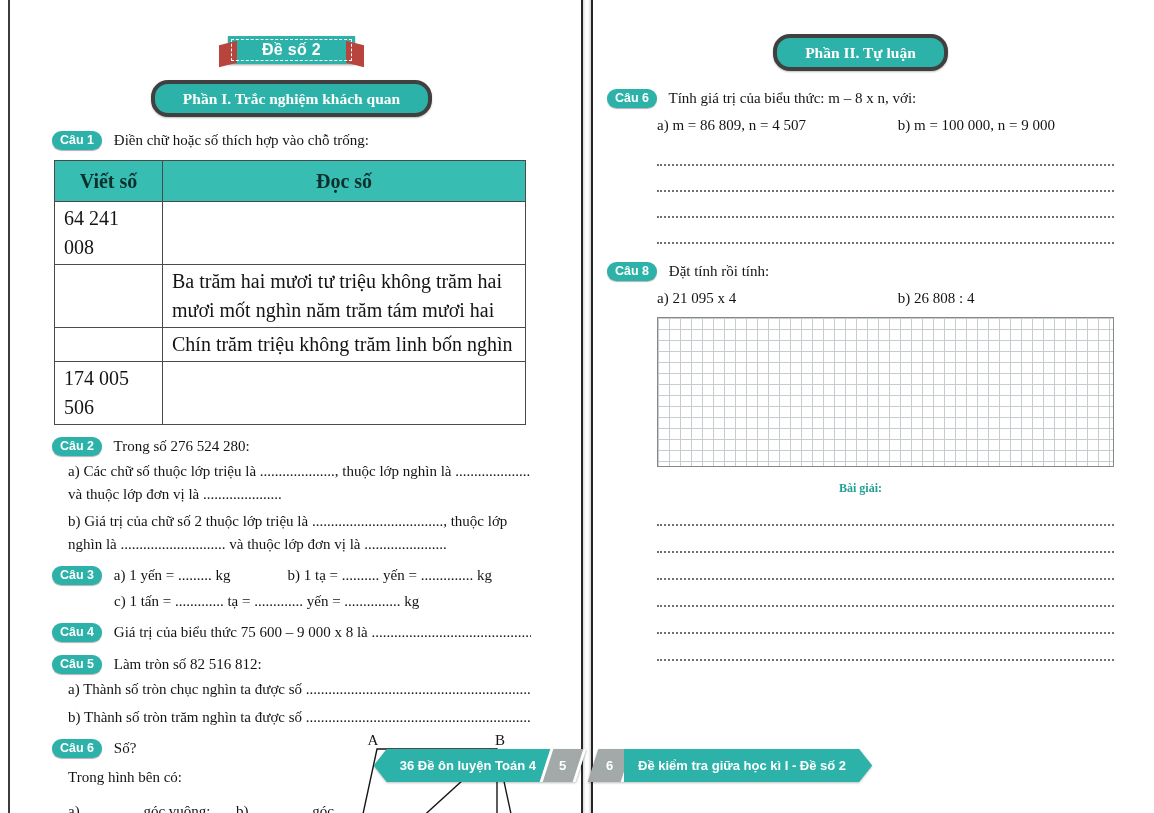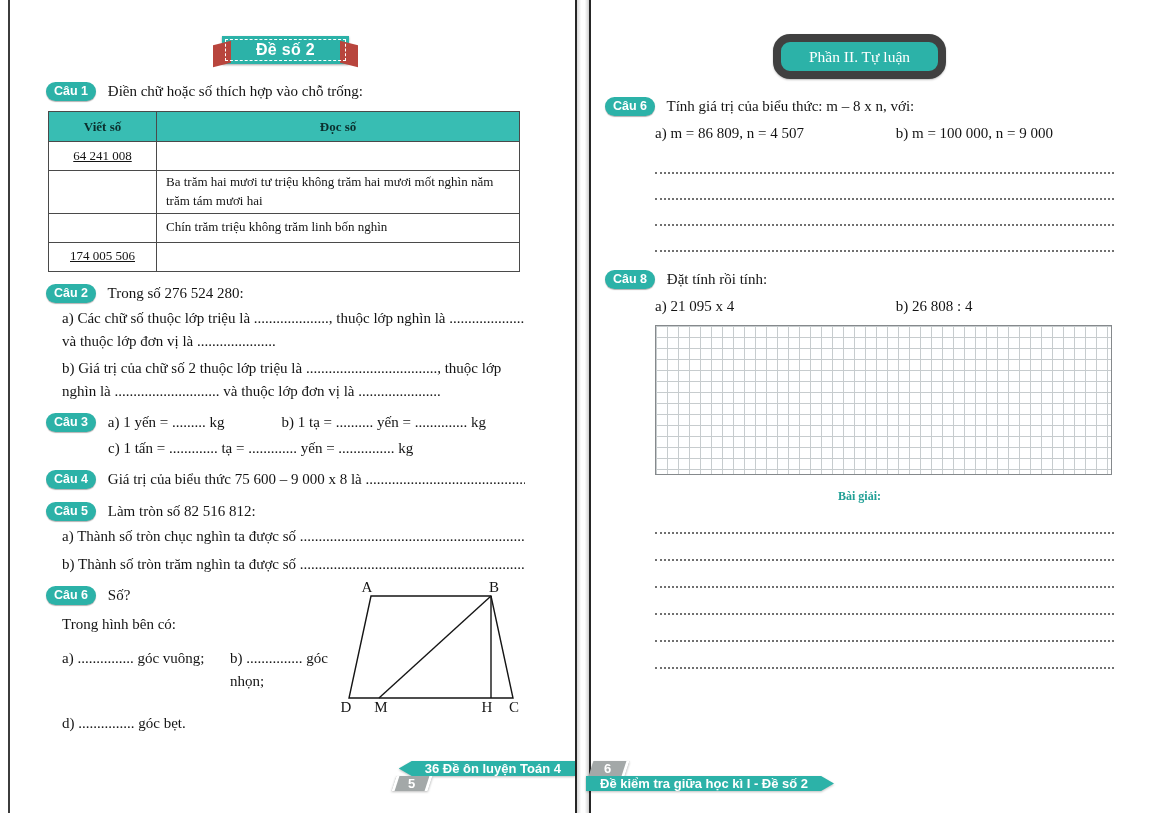--- a/index.html
+++ b/index.html
@@ -2,21 +2,21 @@
 <html><head>
 <meta charset="utf-8">
 <style>
   * { margin:0; padding:0; box-sizing:border-box; }
   html,body { background:#ffffff; }
   body {
     width:1154px; height:813px; overflow:hidden;
     font-family:"Liberation Serif","DejaVu Serif",serif;
     color:#141414;
   }
-  .book { position:relative; width:1154px; height:813px; display:flex; background:#fff; }
+  .book { position:relative; width:1154px; height:813px; display:flex; background:#fff;padding-left:6px; }
   .edge-line { position:absolute; left:8px; top:0; bottom:0; width:2px; background:#3c3c3c; }
 
   .page { position:relative; height:813px; font-size:15px; line-height:1.5; }
   .page-left  { width:575px; padding:36px 50px 0 46px; }
   .spine {
     width:16px; height:813px;
     background:linear-gradient(90deg,#d8d8d8,#ffffff 35%,#ffffff 65%,#d0d0d0);
     border-left:2px solid #262626; border-right:2px solid #262626;
   }
   .page-right { width:563px; padding:34px 40px 0 14px; }
@@ -30,22 +30,22 @@
     box-shadow:0 1px 2px rgba(0,0,0,.35);
   }
   .ribbon::before { content:""; position:absolute; inset:3px; border:1.5px dashed #fff; pointer-events:none; }
   .fold { position:absolute; top:7px; width:18px; height:22px; background:#b8453d; z-index:-1; }
   .fold-l { left:-9px;  transform:skewY(-14deg); }
   .fold-r { right:-9px; transform:skewY(14deg); }
 
   
   .pill-row { display:flex; justify-content:center; margin-bottom:12px; }
   .pill {
-    background:#2cb2a8; color:#fff; border:8px solid #404040; border-radius:17px;
-    font-weight:normal; font-size:15.5px; padding:3px 28px;
+    background:#2cb2a8; color:#fff; border:4px solid #404040; border-radius:17px;
+    font-weight:bold; font-size:15.5px; padding:3px 28px;
     box-shadow:0 1px 2px rgba(0,0,0,.25);
   }
 
   
   .badge {
     display:inline-block; min-width:48px; text-align:center;
     background:#2cb2a8; color:#fff; border-radius:10px;
     font:bold 12.5px/17px "Liberation Sans","DejaVu Sans",sans-serif;
     padding:1px 8px; margin-right:8px; position:relative; top:-1px;
     box-shadow:0 1px 1px rgba(0,0,0,.3);
@@ -54,24 +54,24 @@
   .q { margin-bottom:9px; }
   .qline { margin-bottom:3px; }
   .page-left  .qbody { padding-left:16px; }
   .page-right .qbody { padding-left:50px; }
   .page-right .hang { padding-left:50px; text-indent:-50px; }
   .clip { white-space:nowrap; overflow:hidden; }
   .qbody p { margin-bottom:5px; }
 
   
   table.viet-doc { border-collapse:collapse; width:472px; margin:8px 0 10px 2px; }
-  .viet-doc th, .viet-doc td { border:1px solid #4a4a4a; font-size:13px; padding:2px 9px; vertical-align:middle; }
+  .viet-doc th, .viet-doc td { border:1px solid #4a4a4a; font-size:20px; padding:2px 9px; vertical-align:middle; }
   .viet-doc th { background:#38bdb3; color:#0b2f2d; font-weight:bold; text-align:center; padding:5px 8px; }
   .viet-doc td { height:29px; line-height:1.45; }
-  .viet-doc td.num { width:108px; text-align:center;text-decoration:underline; }
+  .viet-doc td.num { width:108px; text-align:left; }
 
   
   .q3a { display:inline-block; width:170px; }
   .q3c { margin-left:62px; margin-top:2px; }
 
   
   .q6-wrap { display:flex; justify-content:space-between; align-items:flex-start; }
   .q6-left { width:292px; }
   .q6-grid { display:grid; grid-template-columns:168px auto; row-gap:20px; margin-top:12px; }
   .q6-intro { margin-top:6px; }
@@ -95,24 +95,23 @@
       linear-gradient(to right, #c7ccce 1px, transparent 1px),
       linear-gradient(to bottom, #c7ccce 1px, transparent 1px);
     background-size:11px 11px;
   }
 
   
   .solution { text-align:center; color:#21a096; font-weight:bold; margin:6px 0 2px; font-size:12px; }
 
   
   .footer {
-    position:absolute; bottom:31px; height:21px; display:flex; align-items:stretch;
+    position:absolute; bottom:31px; height:33px; display:flex; align-items:stretch;
     font:bold 13px "Liberation Sans","DejaVu Sans",sans-serif; color:#fff;
     filter:drop-shadow(0 1px 1px rgba(0,0,0,.25));
-    flex-direction:column;
   }
   .footer-l { right:0; }
   .footer-r { left:0; }
   .f-main { background:#2cb2a8; display:flex; align-items:center; padding:0 14px; white-space:nowrap; }
   .f-main-l { clip-path:polygon(0 50%, 13px 0, 100% 0, 100% 100%, 13px 100%); padding-left:26px; }
   .f-main-r { clip-path:polygon(0 0, calc(100% - 13px) 0, 100% 50%, calc(100% - 13px) 100%, 0 100%); padding-right:26px; margin-left:-5px; }
   .f-num {
     background:#a3a8a8; width:36px; display:flex; align-items:center; justify-content:center;
     transform:skewX(-18deg); border-left:3px solid #fff; border-right:3px solid #fff; margin-left:-5px;
   }
@@ -127,20 +126,23 @@
   <div class="page page-left">
 
     <div class="ribbon-row">
       <div class="ribbon">
         <span class="fold fold-l"></span>
         <span class="fold fold-r"></span>
         <span>Đề số 2</span>
       </div>
     </div>
 
+    <div class="pill-row">
+      <div class="pill">Phần I. Trắc nghiệm khách quan</div>
+    </div>
 
     <div class="q">
       <div class="qline">
         <span class="badge">Câu 1</span>
         <span>Điền chữ hoặc số thích hợp vào chỗ trống:</span>
       </div>
       <table class="viet-doc">
         <thead>
           <tr>
             <th>Viết số</th>

